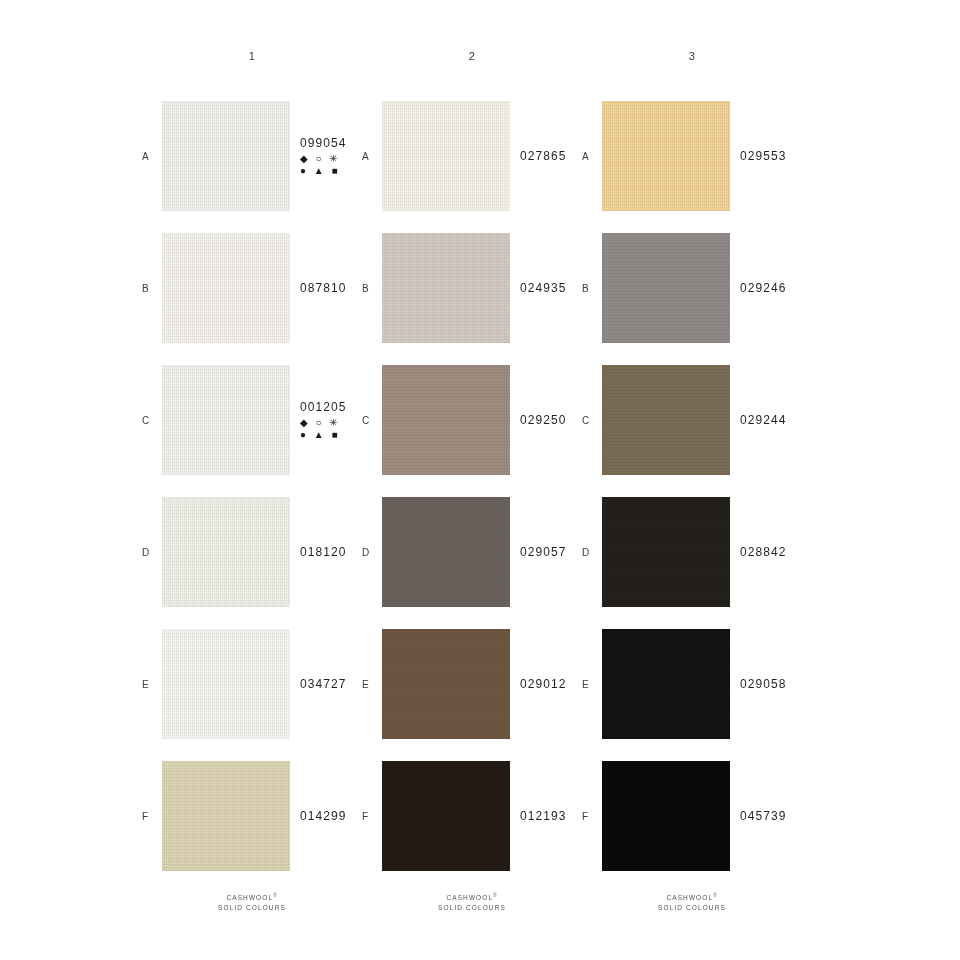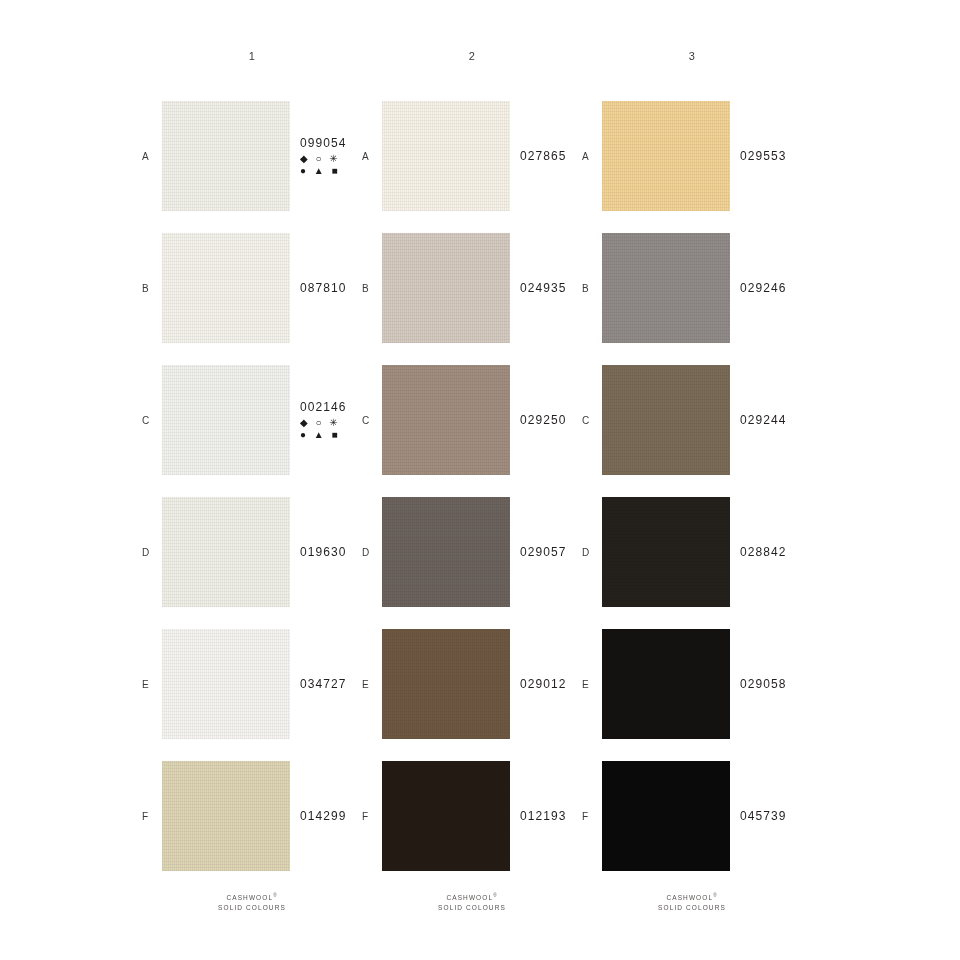--- a/index.html
+++ b/index.html
@@ -204,21 +204,21 @@
           <div class="code-block">
             <div class="code">029246</div>
           </div>
         </div>
       </div>
       <div class="grid-row">
         <div class="cell">
           <div class="row-letter">C</div>
           <div class="swatch" style="background-color: rgb(242, 243, 238);"></div>
           <div class="code-block">
-            <div class="code">002146</div>
+            <div class="code">001205</div>
             <div class="symbols">
               <div class="sym-line">◆ ○ ✳</div>
               <div class="sym-line">● ▲ ■</div>
             </div>
           </div>
         </div>
         <div class="cell">
           <div class="row-letter">C</div>
           <div class="swatch" style="background-color: rgb(161, 142, 127);"></div>
           <div class="code-block">
@@ -231,21 +231,21 @@
           <div class="code-block">
             <div class="code">029244</div>
           </div>
         </div>
       </div>
       <div class="grid-row">
         <div class="cell">
           <div class="row-letter">D</div>
           <div class="swatch" style="background-color: rgb(241, 240, 232);"></div>
           <div class="code-block">
-            <div class="code">019630</div>
+            <div class="code">018120</div>
           </div>
         </div>
         <div class="cell">
           <div class="row-letter">D</div>
           <div class="swatch" style="background-color: rgb(108, 99, 93);"></div>
           <div class="code-block">
             <div class="code">029057</div>
           </div>
         </div>
         <div class="cell">

